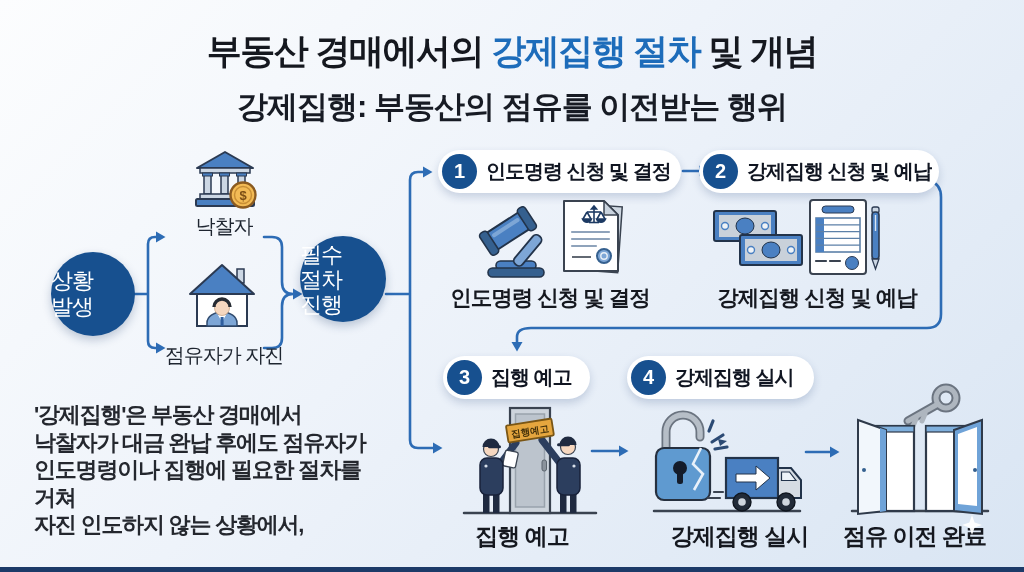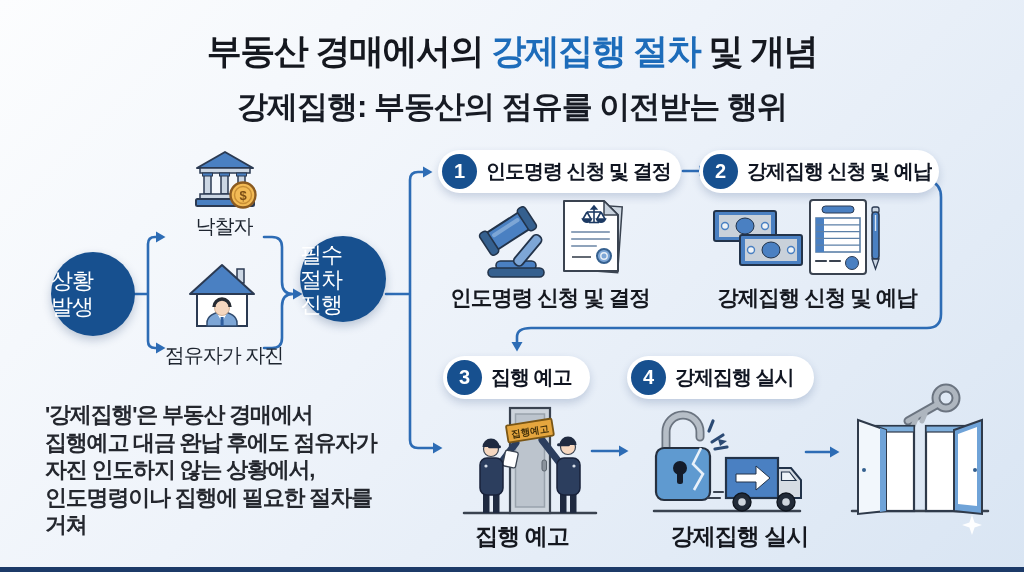--- a/index.html
+++ b/index.html
@@ -63,21 +63,21 @@
     position:absolute;z-index:2;text-align:center;color:var(--text-dark);
     font-size:21.5px;font-weight:800;letter-spacing:-1px;white-space:nowrap;
   }
   .caption1{left:430px;top:283px;width:240px;}
   .caption2{left:697px;top:283px;width:240px;}
   .caption-row2{font-size:23px;}
   .caption3{left:442px;top:521px;width:160px;}
   .caption4{left:652px;top:521px;width:175px;}
   .caption5{left:832px;top:521px;width:165px;}
   .paragraph{
-    position:absolute;z-index:2;left:45px;top:401px;width:340px;
+    position:absolute;z-index:2;left:34px;top:401px;width:340px;
     font-size:22px;font-weight:700;letter-spacing:-1.2px;line-height:27.5px;color:#24272e;
   }
   .sparkle{position:absolute;z-index:2;left:962px;top:515px;}
 </style>
 </head>
 <body>
 
 <div class="stage">
 
   <h1 class="title"><span>부동산 경매에서의 </span><span class="hl">강제집행 절차</span><span> 및 개념</span></h1>
@@ -298,26 +298,27 @@
     <rect x="10" y="48" width="54" height="6" fill="#7fb0dd" stroke="#2f3a4a" stroke-width="1.2"></rect>
     <polygon points="36,52 8,42 8,136 36,133" fill="#f2f7fc" stroke="#2f3a4a" stroke-width="2"></polygon>
     <polygon points="36,52 30,50 30,134 36,133" fill="#6fa3d8"></polygon>
     <circle cx="14" cy="92" r="2" fill="#35608f"></circle>
     <rect x="76" y="48" width="54" height="85" fill="#ffffff" stroke="#2f3a4a" stroke-width="2.2"></rect>
     <rect x="76" y="48" width="54" height="6" fill="#7fb0dd" stroke="#2f3a4a" stroke-width="1.2"></rect>
     <polygon points="104,52 132,42 132,136 104,133" fill="#6fa3d8" stroke="#2f3a4a" stroke-width="2"></polygon>
     <polygon points="108,56 127,49 127,128 108,126" fill="#ffffff"></polygon>
     <circle cx="125" cy="92" r="2" fill="#35608f"></circle>
   </svg>
+  <div class="caption caption-row2 caption5">점유 이전 완료</div>
 
   <svg class="sparkle" width="20" height="20" viewBox="0 0 20 20">
     <path d="M10 0 L12.6 7.4 L20 10 L12.6 12.6 L10 20 L7.4 12.6 L0 10 L7.4 7.4 Z" fill="#ffffff" opacity="0.95"></path>
   </svg>
 
   <div class="paragraph">
     <div>'강제집행'은 부동산 경매에서</div>
-    <div>집행예고 대금 완납 후에도 점유자가</div>
+    <div>낙찰자가 대금 완납 후에도 점유자가</div>
+    <div>인도명령이나 집행에 필요한 절차를 거쳐</div>
     <div>자진 인도하지 않는 상황에서,</div>
-    <div>인도명령이나 집행에 필요한 절차를 거쳐</div>
   </div>
 
   <div class="bottombar"></div>
 </div>
 
 </body></html>

